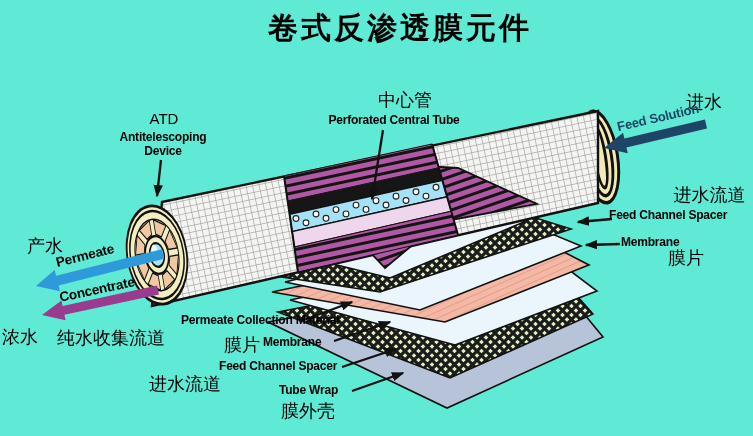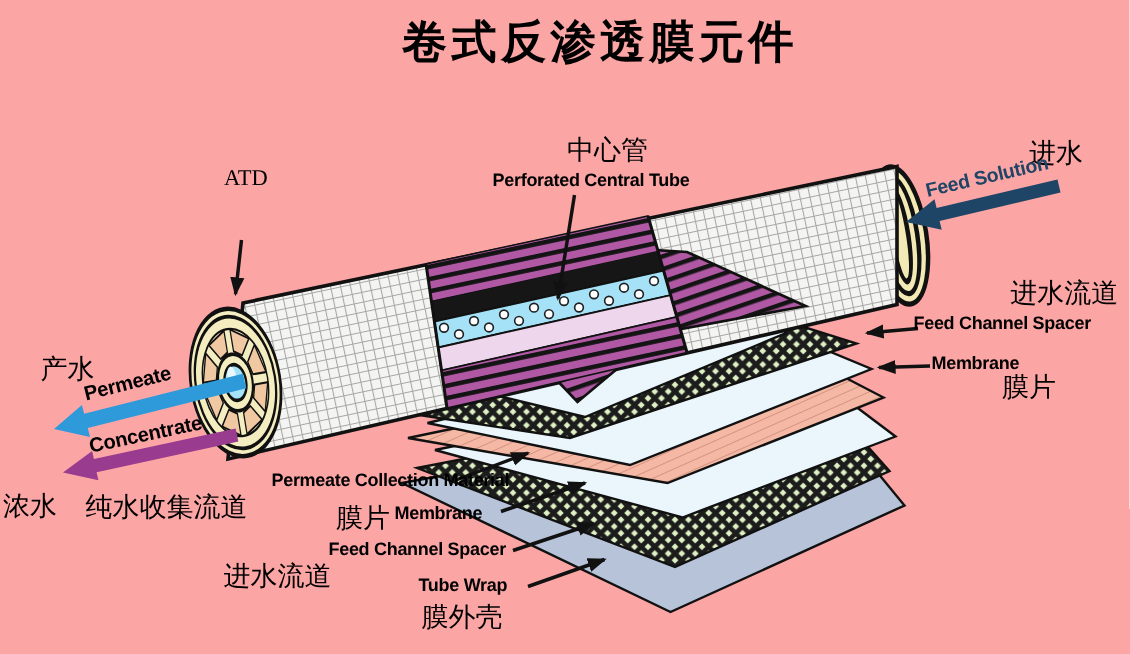--- a/index.html
+++ b/index.html
@@ -1,20 +1,20 @@
 <!DOCTYPE html>
 <html style="--feed-arrow: #1e4566; --permeate-arrow: #2e9ada; --concentrate-arrow: #993b8f; --leaf-purple: #b058a4; --tube-blue: #a5e2f7; --spacer-green: #dff0c4; --collection-pink: #f4b8a4; --wrap-gray: #b6c3d9; --cap-cream: #f4edc0; --cap-tan: #f0c9a2;"><head>
 <meta charset="utf-8">
 <style>
   html,body{margin:0;padding:0;background:#fff;}
-  #stage{position:relative;width:753px;height:436px;background:#fca5a5;overflow:hidden;
+  #stage{position:relative;width:753px;height:436px;background:#5eead4;overflow:hidden;
          font-family:"Liberation Sans",sans-serif;}
   #art{position:absolute;left:0;top:0;}
   .lbl{position:absolute;color:#000;white-space:nowrap;}
-  .zh{font-family:Liberation Serif, serif;font-size:18px;line-height:20px;}
+  .zh{font-family:Liberation Sans, sans-serif;font-size:18px;line-height:20px;}
   .en{font-family:"Liberation Sans",sans-serif;font-weight:700;font-size:12px;
       letter-spacing:-0.2px;line-height:13.5px;}
   .ctr{text-align:center;white-space:normal;}
   .title{font-family:"DejaVu Serif","Liberation Serif",serif;font-weight:700;
          font-size:30px;letter-spacing:3px;text-align:center;white-space:nowrap;}
   .rot{transform-origin:50% 50%;}
   .feed-en{color:var(--feed-arrow);font-size:13px;}
   .big-en{font-size:13.5px;}
   
   .feed-arrow{fill:var(--feed-arrow);}
@@ -143,20 +143,21 @@
     <path class="ptr" d="M620,244 L586,245"></path>
     <path class="ptr" d="M304,320 L352,302"></path>
     <path class="ptr" d="M334,341 L390,322"></path>
     <path class="ptr" d="M342,367 L396,349"></path>
     <path class="ptr" d="M352,391 L403,373"></path>
   </svg>
 
   <div class="lbl title" style="left:47px;right:0;top:8px;">卷式反渗透膜元件</div>
 
   <div class="lbl zh" style="left:128px;top:109px;width:72px;text-align:center;font-size:15px;">ATD</div>
+  <div class="lbl en ctr" style="left:101px;top:131px;width:124px;">Antitelescoping Device</div>
 
   <div class="lbl zh" style="left:340px;top:90px;width:130px;text-align:center;">中心管</div>
   <div class="lbl zh" style="left:668px;top:92px;width:72px;text-align:center;">进水</div>
 
   <div class="lbl en" style="left:324px;top:114px;width:140px;text-align:center;">Perforated Central Tube</div>
   <div class="lbl en feed-en rot" style="left:597px;top:111px;width:122px;text-align:center;transform:rotate(-13deg);">Feed Solution</div>
 
   <div class="lbl zh" style="left:666px;top:185px;width:87px;text-align:center;">进水流道</div>
   <div class="lbl en" style="left:609px;top:209px;">Feed Channel Spacer</div>
   <div class="lbl en" style="left:621px;top:236px;">Membrane</div>

